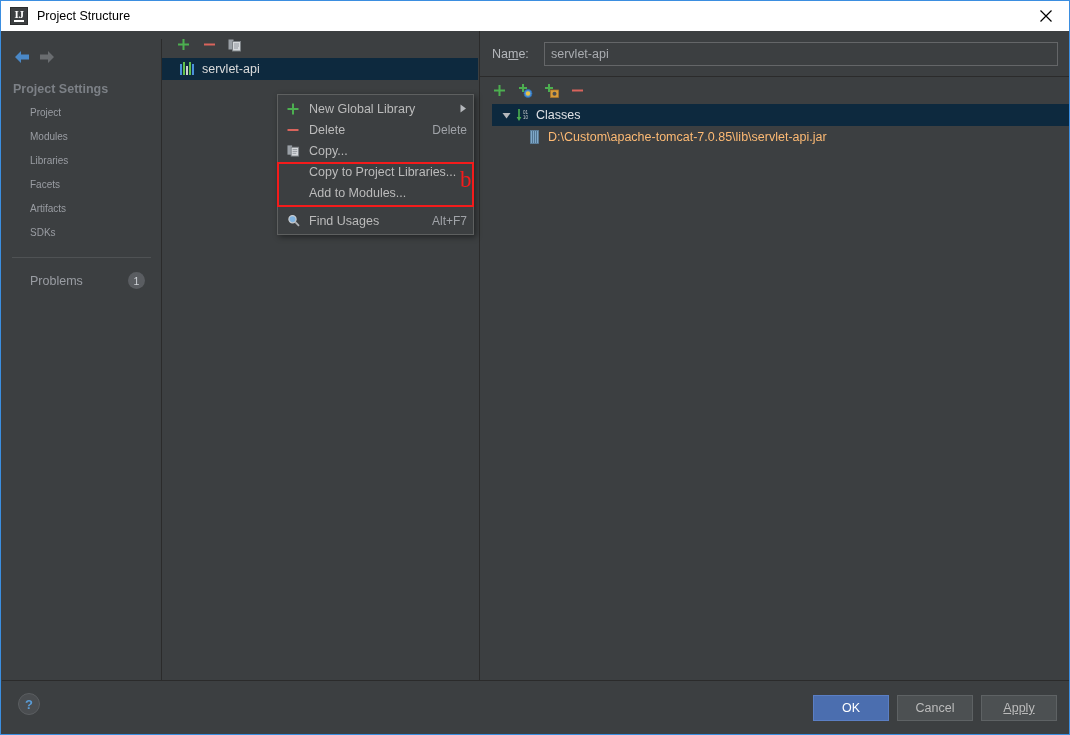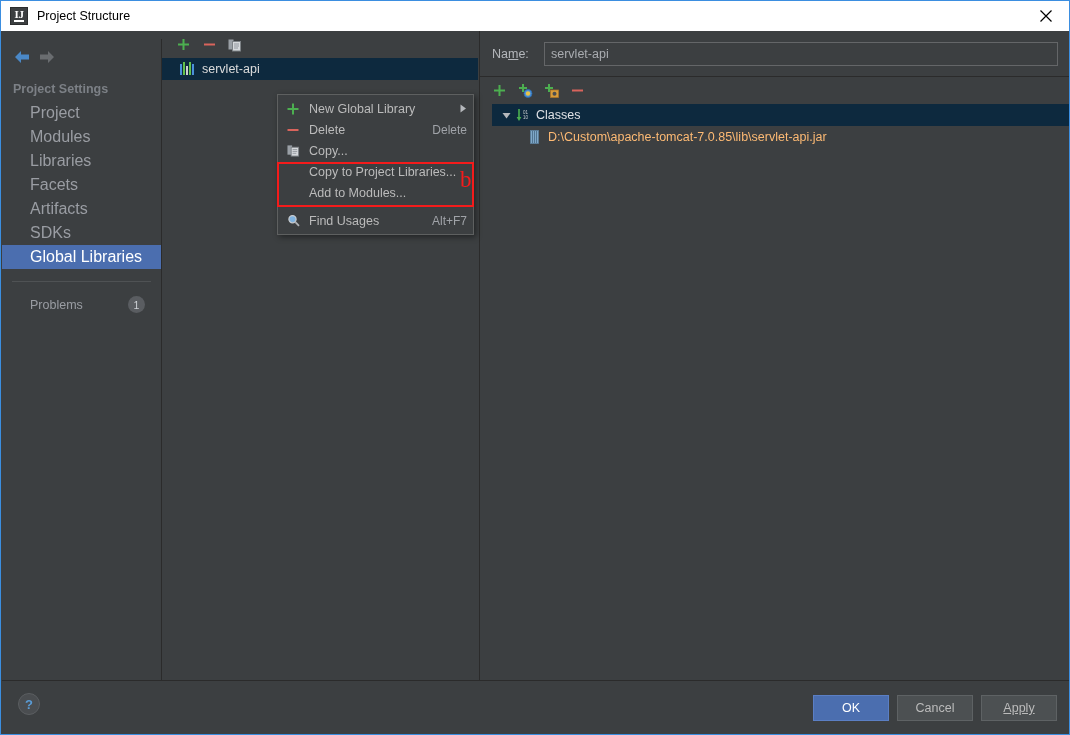--- a/index.html
+++ b/index.html
@@ -106,21 +106,21 @@
     width: 159px;
   }
   .sb-group {
     font-size: 12.5px;
     font-weight: bold;
     color: #7c8086;
     padding: 4px 0 4px 11px;
     line-height: 16px;
   }
   .sb-item {
-    font-size: 16px;
+    font-size: 10px;
     color: #9a9da3;
     padding: 4px 0 4px 28px;
     line-height: 16px;
     cursor: default;
   }
   .sb-item.selected {
     background: #4b6eaf;
     color: #ffffff;
   }
   .sb-sep {
@@ -398,21 +398,20 @@
       </div>
 
       <div class="sb-list">
         <div class="sb-group">Project Settings</div>
         <div class="sb-item">Project</div>
         <div class="sb-item">Modules</div>
         <div class="sb-item">Libraries</div>
         <div class="sb-item">Facets</div>
         <div class="sb-item">Artifacts</div>
         <div class="sb-item">SDKs</div>
-        <div class="sb-item selected">Global Libraries</div>
         <div class="sb-sep"></div>
         <div class="sb-problems">
           <span class="label">Problems</span>
           <span class="badge">1</span>
         </div>
       </div>
     </div>
 
     <div class="lib-panel">
       <div class="lib-toolbar">

